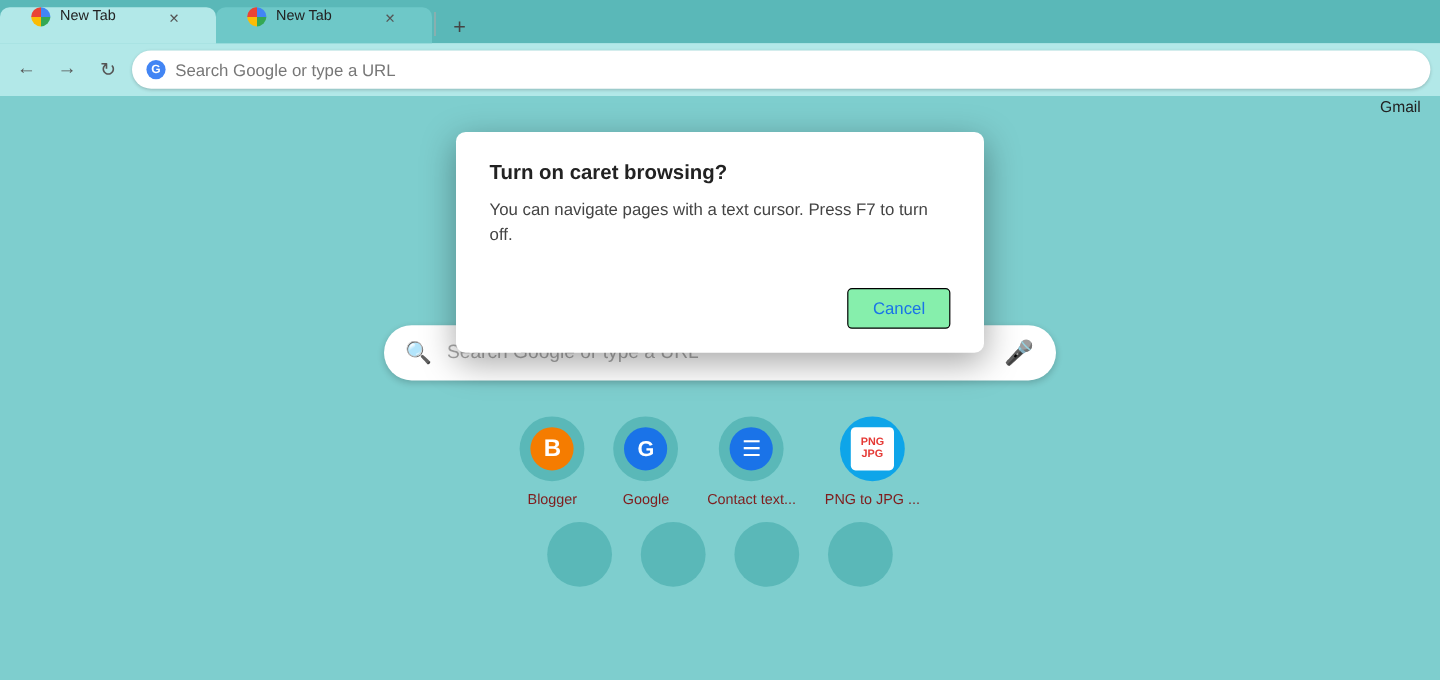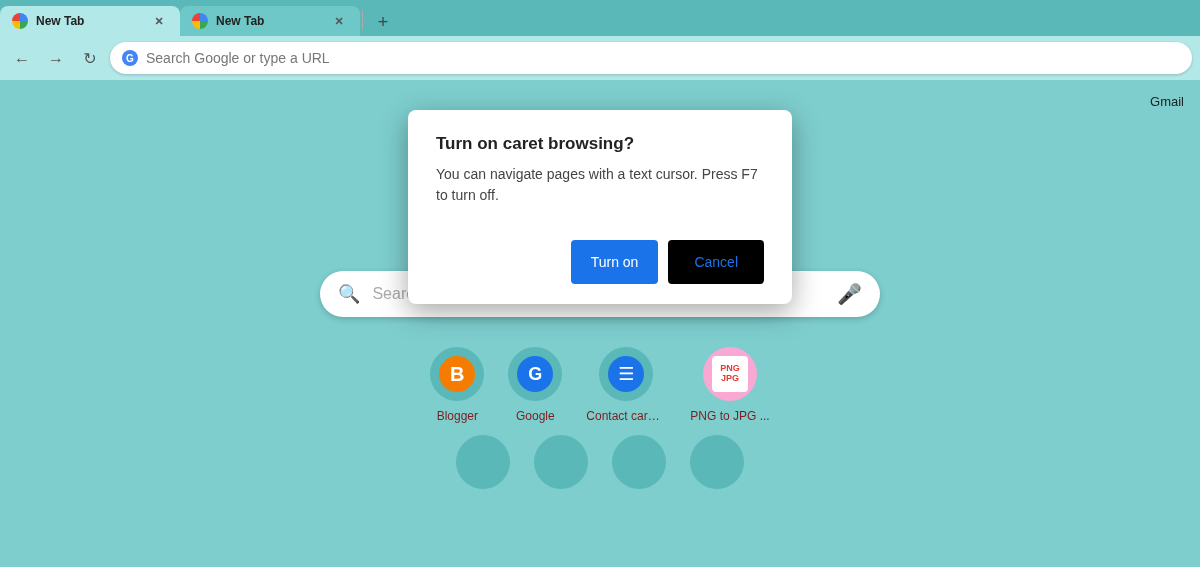--- a/index.html
+++ b/index.html
@@ -24,32 +24,31 @@
       background: #5ab8b8;
       height: 36px;
       display: flex;
       align-items: flex-end;
       padding-left: 0;
       padding-top: 4px;
     }
 
     .tab {
       display: flex;
-      align-items: center;
+      align-items: flex-start;
       height: 30px;
-      padding: 0 12px;
+      padding: 0 26px;
       border-radius: 8px 8px 0 0;
       font-size: 13px;
       color: #333;
       min-width: 180px;
       max-width: 220px;
       position: relative;
       cursor: pointer;
       gap: 8px;
-      font-weight: bold;
     }
 
     .tab.active {
       background: #b2e8e8;
       color: #222;
     }
 
     .tab.inactive {
       background: #6ec8c8;
       color: #222;
@@ -158,21 +157,21 @@
       background: #7ecece;
       position: relative;
       display: flex;
       flex-direction: column;
       align-items: center;
     }
 
     
     .top-links {
       position: absolute;
-      top: 14px;
+      top: 1px;
       right: 16px;
       font-size: 13px;
       color: #222;
     }
 
     
     .google-logo {
       margin-top: 60px;
       font-size: 90px;
       font-weight: 700;
@@ -275,21 +274,21 @@
       display: flex;
       align-items: flex-start;
       justify-content: center;
       padding-top: 30px;
     }
 
     .dialog {
       background: white;
       border-radius: 8px;
       box-shadow: 0 8px 28px rgba(0,0,0,0.35);
-      width: 384px;
+      width: 440px;
       padding: 24px 28px 20px 28px;
     }
 
     .dialog-title {
       font-size: 17px;
       font-weight: 600;
       color: #222;
       margin-bottom: 10px;
     }
 
@@ -332,23 +331,23 @@
       color: white;
       border: none;
       border-radius: 4px;
       padding: 8px 20px;
       font-size: 14px;
       font-weight: 500;
       cursor: pointer;
     }
 
     .btn-cancel {
-      background: #000000;
+      background: #86efac;
       color: #1a73e8;
-      border: 6px solid #000000;
+      border: 1px solid #000000;
       border-radius: 4px;
       padding: 8px 20px;
       font-size: 14px;
       font-weight: 500;
       cursor: pointer;
     }
 
     
     .favicon-g {
       width: 16px;
@@ -419,43 +418,42 @@
         <div class="shortcut-icon" style="background:#5ab8b8;">
           <span style="background:#1a73e8;color:white;width:36px;height:36px;border-radius:50%;display:flex;align-items:center;justify-content:center;font-size:18px;font-weight:bold;">G</span>
         </div>
         <span class="shortcut-label">Google</span>
       </div>
 
       <div class="shortcut">
         <div class="shortcut-icon" style="background:#5ab8b8;">
           <span style="background:#1a73e8;color:white;width:36px;height:36px;border-radius:50%;display:flex;align-items:center;justify-content:center;font-size:18px;">☰</span>
         </div>
-        <span class="shortcut-label">Contact caret...</span>
+        <span class="shortcut-label">Contact text...</span>
       </div>
 
       <div class="shortcut">
-        <div class="shortcut-icon" style="background:#f9a8d4;">
+        <div class="shortcut-icon" style="background:#0ea5e9;">
           <span style="background:white;color:#e53935;width:36px;height:36px;border-radius:4px;display:flex;align-items:center;justify-content:center;font-size:9px;font-weight:bold;line-height:1.1;text-align:center;">PNG<br>JPG</span>
         </div>
         <span class="shortcut-label">PNG to JPG ...</span>
       </div>
     </div>
 
     <div class="shortcuts-row2">
       <div class="shortcut-icon-circle"></div>
       <div class="shortcut-icon-circle"></div>
       <div class="shortcut-icon-circle"></div>
       <div class="shortcut-icon-circle"></div>
     </div>
 
     <div class="overlay">
       <div class="dialog">
         <div class="dialog-title">Turn on caret browsing?</div>
         <div class="dialog-message">You can navigate pages with a text cursor. Press F7 to turn off.</div>
         <div class="dialog-buttons">
-          <button class="btn-turn-on">Turn on</button>
           <button class="btn-cancel">Cancel</button>
         </div>
       </div>
     </div>
 
   </div>
 </div>
 
 </body></html>

